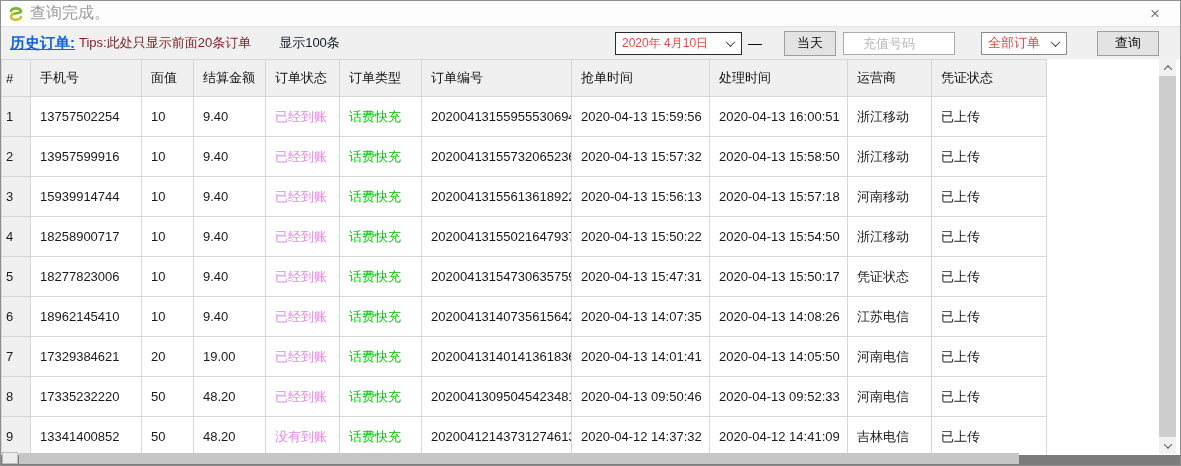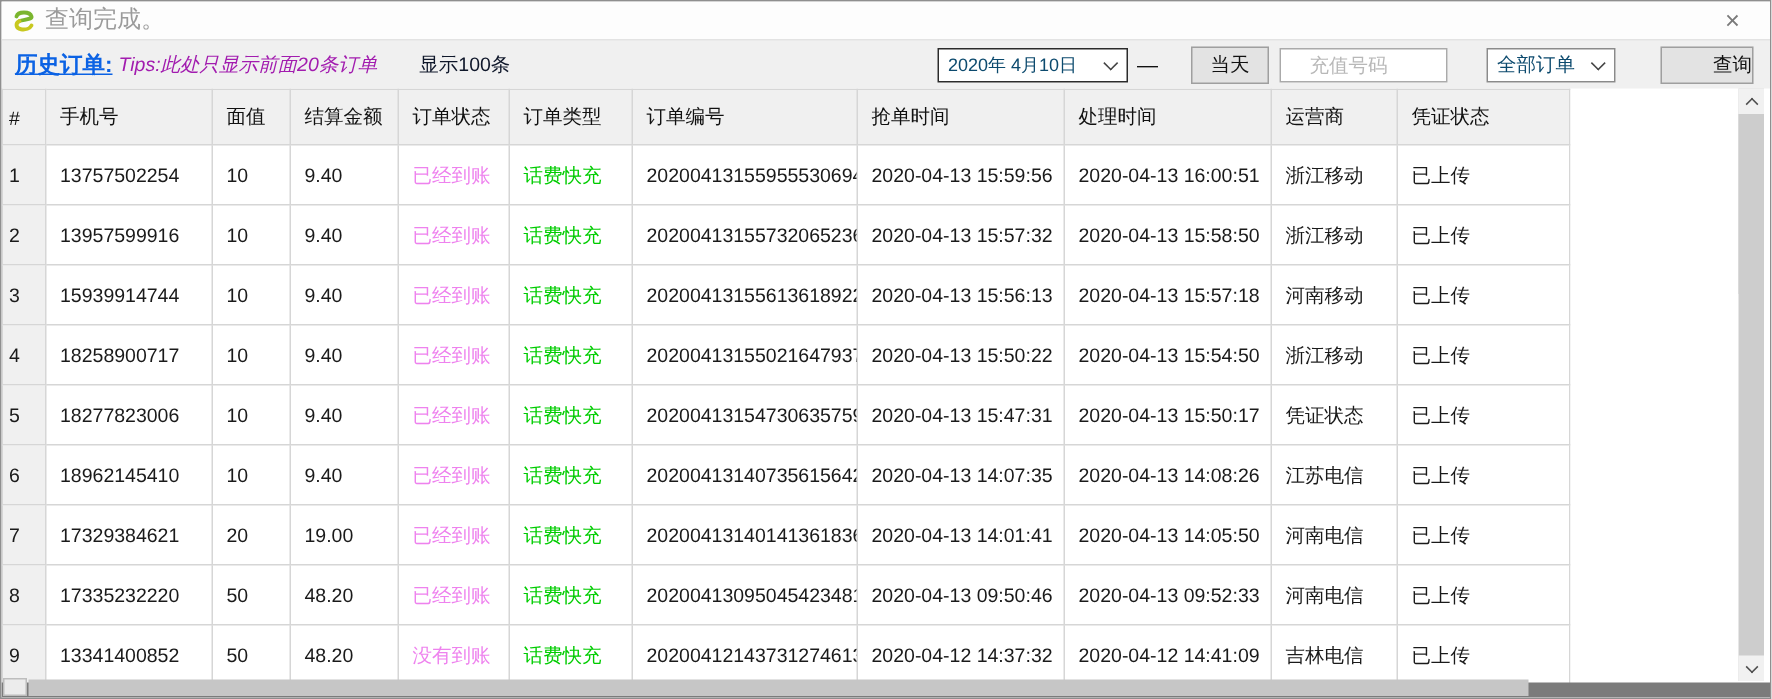--- a/index.html
+++ b/index.html
@@ -27,43 +27,43 @@
   
   .toolbar{
     position:absolute; top:25px; left:0; right:0; height:33px;
     background:#f0f0f0; border-top:1px solid #e3e3e3;
     display:flex; align-items:center; padding:0 9px; white-space:nowrap;
   }
   .page-title{
     font-size:15px; font-weight:bold; color:#0b62e4;
     text-decoration:underline; cursor:pointer;
   }
-  .tips{ font-size:13px; color:#a21caf; margin-left:4px;font-style:italic; }
+  .tips{ font-size:13px; color:#7f1d1d; margin-left:4px; }
   .disp-count{ font-size:13px; color:#0f172a; margin-left:28px; }
 
   .right-controls{ margin-left:auto; display:flex; align-items:center; }
   .combo{
     height:23px; background:#fff; display:flex; align-items:center;
-    font-size:12px; color:#0c4a6e; padding:0 4px 0 6px; cursor:pointer;
+    font-size:12px; color:#ef4444; padding:0 4px 0 6px; cursor:pointer;
   }
   .combo.date{ width:127px; border:1px solid #2b2b2b; }
   .combo.filter{ width:86px; border:1px solid #8a8a8a; font-size:13px; }
   .combo .label{ flex:1; overflow:hidden; }
   .chev{
     width:7px; height:7px; border-right:1px solid #444; border-bottom:1px solid #444;
     transform:rotate(45deg) translate(-1px,-1px); margin-right:3px; flex:none;
   }
   .dash{ font-size:14px; color:#111; margin:0 6px; }
   .btn{
     height:25px; background:#e3e3e3; border:1px solid #9f9f9f;
     font-size:13px; color:#111; cursor:pointer; text-align:center;
     font-family:inherit;
   }
   .btn.today{ width:52px; margin-left:16px; }
-  .btn.query{ width:62px; margin-left:30px; margin-right:2px;text-align:right; }
+  .btn.query{ width:62px; margin-left:30px; margin-right:12px; }
   .recharge-input{
     width:112px; height:23px; border:1px solid #aaaaaa; background:#fff;
     font-size:13px; padding:0 19px; margin-left:7px; font-family:inherit;
   }
   .recharge-input::placeholder{ color:#b8b8b8; }
   .sp26{ width:26px; flex:none; }
 
   
   .table-wrap{ position:absolute; top:58px; left:0; width:1046px; height:397px; overflow:hidden; }
   table{ border-collapse:collapse; table-layout:fixed; width:1045px; }

